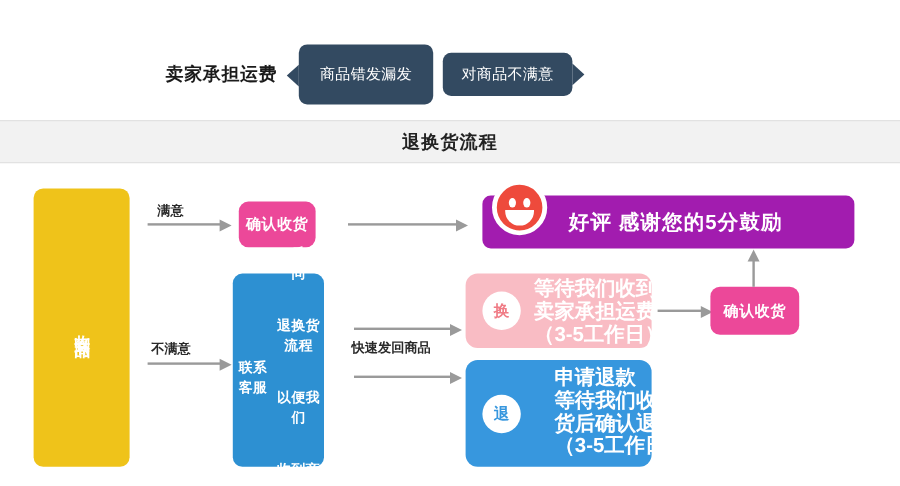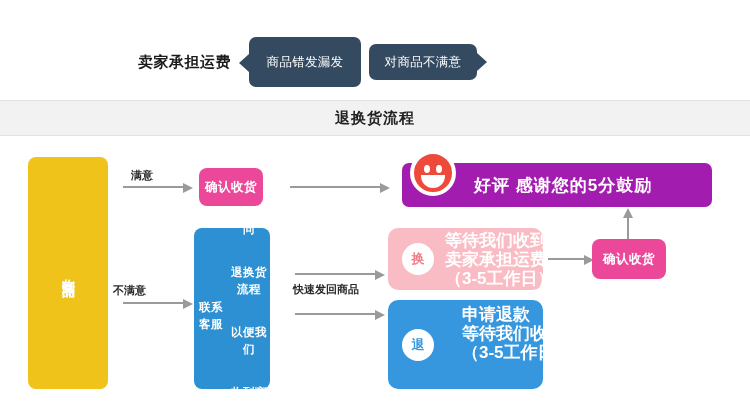--- a/index.html
+++ b/index.html
@@ -242,21 +242,21 @@
 
   <div class="red-bar" style="left:402px; top:163px; width:310px; height:44px;">
     <span class="label">好评  感谢您的5分鼓励</span>
   </div>
   <div class="smiley" style="left:410px; top:150px;">
     <div class="eye" style="left:10px; top:11px;"></div>
     <div class="eye" style="left:22px; top:11px;"></div>
     <div class="mouth" style="left:7px; top:21px;"></div>
   </div>
 
-  <div class="edge-label" style="left:113px; top:283px;">不满意</div>
+  <div class="edge-label" style="left:126px; top:283px;">不满意</div>
   <div class="arrow-line" style="left:123px; top:302px; width:62px;"></div>
   <div class="arrow-head" style="left:183px; top:299px;"></div>
 
   <div class="box blue cs-box" style="left:194px; top:228px; width:76px; height:161px;">
     <div class="title">联系客服</div>
     <div class="body">
       <span>（质量问</span>
       <span>退换货流程</span>
       <span>以便我们</span>
       <span>收到商品</span>
@@ -292,16 +292,17 @@
   <div class="vline" style="left:627px; top:213px; height:26px;"></div>
   <div class="arrow-head-up" style="left:623px; top:208px;"></div>
 
   <div class="box blue-soft" style="left:388px; top:300px; width:155px; height:89px;"></div>
   <div class="badge badge-tui" style="left:402px; top:329px; width:32px; height:32px;">
     <span>退</span>
   </div>
   <div class="stack-text blue-text" style="left:462px; top:305px;">
     <div>申请退款</div>
     <div>等待我们收到</div>
+    <div>货后确认退款</div>
     <div>（3-5工作日）</div>
   </div>
 
 </div>
 
 </body></html>

